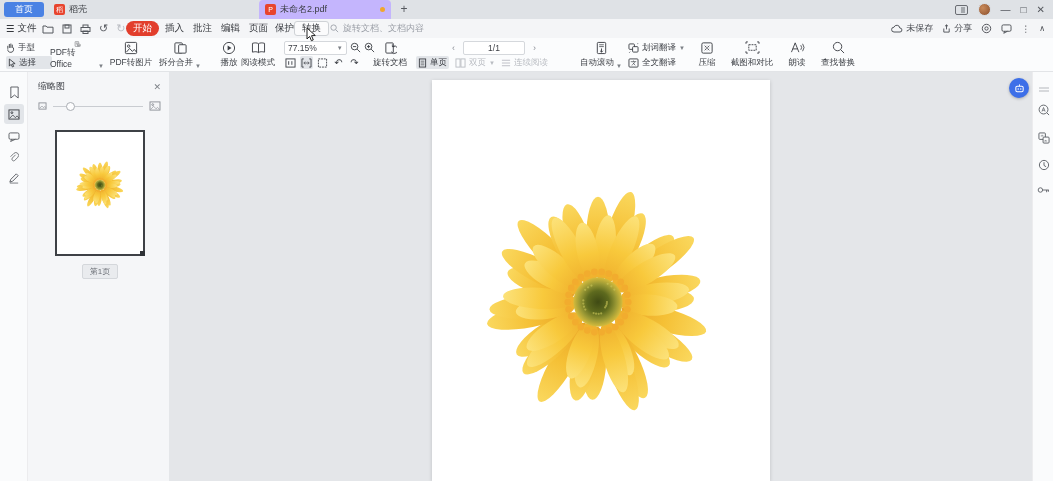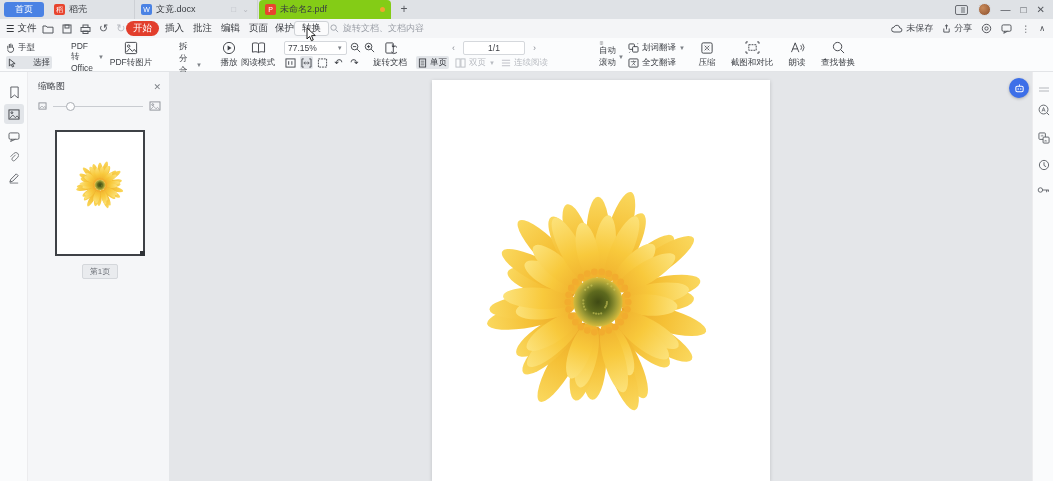--- a/index.html
+++ b/index.html
@@ -5,21 +5,21 @@
   * { box-sizing: border-box; margin: 0; padding: 0; }
   html,body { width:1053px; height:481px; overflow:hidden; }
   body { font-family:"Liberation Sans", sans-serif; position:relative; background:#e4e6e9; -webkit-font-smoothing:antialiased; }
 
   
   .tabbar { position:absolute; left:0; top:0; width:1053px; height:19px; background:#dfe2e6; display:flex; align-items:center; }
   .tab-home { position:absolute; left:4px; top:2px; width:40px; height:15px; background:#4a82e4; border-radius:3px; color:#fff; font-size:9px; display:flex; align-items:center; justify-content:center; }
   .tab { position:absolute; top:0; height:19px; display:flex; align-items:center; font-size:9px; color:#3a3d42; padding:0 6px; }
   .tab-docer { left:48px; width:84px; }
   .tab-doc  { left:134px; width:124px; border-left:1px solid #cdd0d5; border-right:1px solid #cdd0d5; }
-  .tab-pdf  { left:259px; width:132px; background:#84cc16; border-radius:4px 4px 0 0; }
+  .tab-pdf  { left:259px; width:132px; background:#c4b5fd; border-radius:4px 4px 0 0; }
   .tab .ticon { width:11px; height:11px; border-radius:2px; margin-right:4px; display:flex; align-items:center; justify-content:center; color:#fff; font-size:7px; flex:none; }
   .ticon-docer { background:#e8442e; }
   .ticon-doc   { background:#4a82e4; }
   .ticon-pdf   { background:#e8442e; }
   .tab-ghost { margin-left:auto; color:#b8bbc1; font-size:8px; letter-spacing:2px; }
   .dot-modified { width:5px; height:5px; border-radius:50%; background:#f0a62e; margin-left:auto; }
   .tab-plus { position:absolute; left:396px; top:1px; width:16px; height:16px; font-size:12px; color:#55585e; display:flex; align-items:center; justify-content:center; }
   .win-cluster { position:absolute; right:0; top:0; height:19px; display:flex; align-items:center; gap:10px; padding-right:8px; }
   .win-btn { color:#55585e; font-size:10px; line-height:1; }
   .avatar { width:13px; height:13px; border-radius:50%; background:radial-gradient(circle at 35% 35%, #c98a5a, #8a4f2d); border:1px solid #d8dade; }
@@ -38,21 +38,21 @@
   .msearch { position:absolute; left:330px; display:flex; align-items:center; gap:4px; color:#9ca0a8; font-size:9px; }
   .mright { position:absolute; right:8px; display:flex; align-items:center; gap:9px; color:#4a4d53; font-size:9px; }
   .mright .lab { display:flex; align-items:center; gap:3px; }
 
   
   .toolbar { position:absolute; left:0; top:38px; width:1053px; height:34px; background:#fbfcfd; border-bottom:1px solid #e2e4e7; font-size:8.5px; color:#3c3f45; }
   .bigbtn { position:absolute; top:2px; height:30px; display:flex; flex-direction:column; align-items:center; justify-content:space-between; padding:1px 2px; }
   .bigbtn svg { display:block; }
   .stack2 { position:absolute; display:flex; flex-direction:column; justify-content:space-between; top:3px; height:28px; }
   .srow { display:flex; align-items:center; gap:3px; height:13px; }
-  .srow.active { background:#e2e5e9; border-radius:2px; padding:0 2px;justify-content:space-between; }
+  .srow.active { background:#e2e5e9; border-radius:2px; padding:0 2px; }
   .zoombox { border:1px solid #d5d8dc; border-radius:2px; background:#fff; padding:0 3px; height:14px; display:flex; align-items:center; gap:20px; font-size:8.5px; color:#3c3f45; }
   .miniic { width:13px; height:13px; display:flex; align-items:center; justify-content:center; }
   .miniic.active { background:#e2e5e9; border-radius:2px; }
   .pagebox { border:1px solid #d5d8dc; border-radius:2px; background:#fff; width:62px; height:14px; display:flex; align-items:center; justify-content:center; font-size:8.5px; }
   .navchev { color:#8b8f96; font-size:9px; }
   .dis { color:#b9bcc2 !important; }
   .dis svg * { stroke:#b9bcc2 !important; }
   .caret { font-size:6px; color:#7d8187; }
 
   
@@ -74,37 +74,32 @@
   .page { position:absolute; left:262px; top:8px; width:338px; height:401px; background:#ffffff; box-shadow:0 1px 4px rgba(0,0,0,.16); }
   .flower-main { position:absolute; left:54px; top:110px; width:224px; height:224px; }
   .flower-thumb { position:absolute; left:19px; top:29px; width:48px; height:48px; }
 
   .assistant { position:absolute; left:1009px; top:78px; width:20px; height:20px; border-radius:50%; background:#3d6fe8; display:flex; align-items:center; justify-content:center; box-shadow:0 1px 3px rgba(0,0,0,.25); }
   .rightstrip { position:absolute; right:0; top:72px; width:21px; bottom:0; background:#fafbfc; border-left:1px solid #ececee; }
   .rsic { position:absolute; left:3px; width:15px; height:15px; display:flex; align-items:center; justify-content:center; color:#5a5e64; }
 
   .cursor { position:absolute; left:306px; top:27px; width:12px; height:16px; z-index:50; }
 
-  .flex { display:flex; align-items:center;margin-left:21px; }
+  .flex { display:flex; align-items:flex-end; }
 </style>
 </head>
 <body>
 
 <div class="tabbar">
   <div class="tab-home">
       <span>首页</span>
     </div>
   <div class="tab tab-docer">
     <span class="ticon ticon-docer">稻</span>
     <span>稻壳</span>
-  </div>
-  <div class="tab tab-doc">
-    <span class="ticon ticon-doc">W</span>
-    <span>文竟.docx</span>
-    <span class="tab-ghost">□ ⌄</span>
   </div>
   <div class="tab tab-pdf">
     <span class="ticon ticon-pdf">P</span>
     <span>未命名2.pdf</span>
     <span class="dot-modified"></span>
   </div>
   <div class="tab-plus">
       <span>+</span>
     </div>
   <div class="win-cluster">

